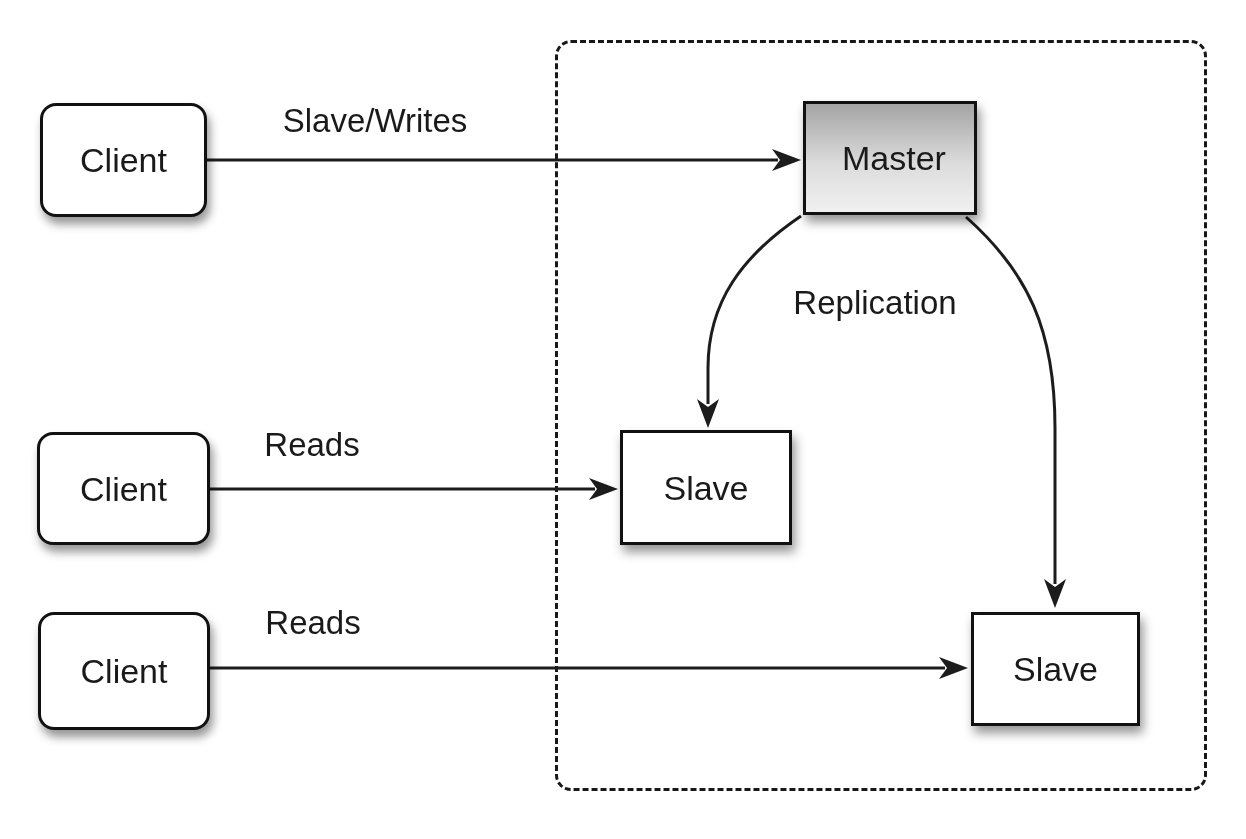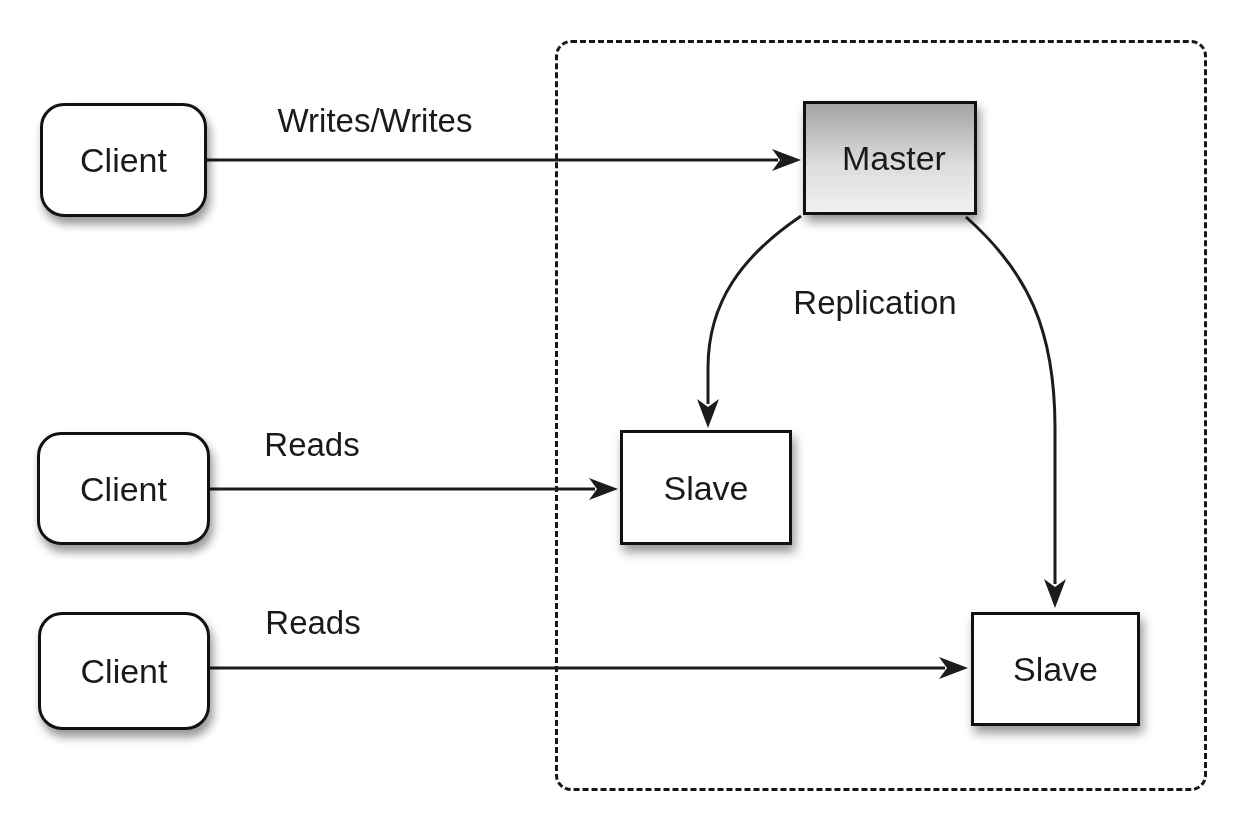--- a/index.html
+++ b/index.html
@@ -39,21 +39,21 @@
     align-items: center;
     justify-content: center;
     border: 3px solid #111111;
     background: #ffffff;
     font-size: 34px;
     line-height: 1;
     box-sizing: border-box;
     box-shadow: 3px 7px 10px rgba(0, 0, 0, 0.42);
   }
   .client {
-    border-radius: 24px;
+    border-radius: 16px;
   }
   .master {
     background: linear-gradient(180deg, #a4a4a4 0%, #dcdcdc 55%, #f0f0f0 100%);
     padding-left: 8px;
   }
   .client-1 { left: 40px;  top: 103px; width: 167px; height: 114px; }
   .client-2 { left: 37px;  top: 432px; width: 173px; height: 113px; }
   .client-3 { left: 38px;  top: 612px; width: 172px; height: 118px; }
   .master-node { left: 803px; top: 101px; width: 174px; height: 114px; }
   .slave-1  { left: 620px; top: 430px; width: 172px; height: 115px; }
@@ -108,18 +108,18 @@
   </svg>
 
   <div class="node client client-1">Client</div>
   <div class="node client client-2">Client</div>
   <div class="node client client-3">Client</div>
 
   <div class="node master master-node">Master</div>
   <div class="node slave-1">Slave</div>
   <div class="node slave-2">Slave</div>
 
-  <div class="edge-label lbl-reads-writes">Writes/Writes</div>
+  <div class="edge-label lbl-reads-writes">Slave/Writes</div>
   <div class="edge-label lbl-reads-mid">Reads</div>
   <div class="edge-label lbl-reads-bottom">Reads</div>
   <div class="edge-label lbl-replication">Replication</div>
 
 </div>
 
 </body></html>

